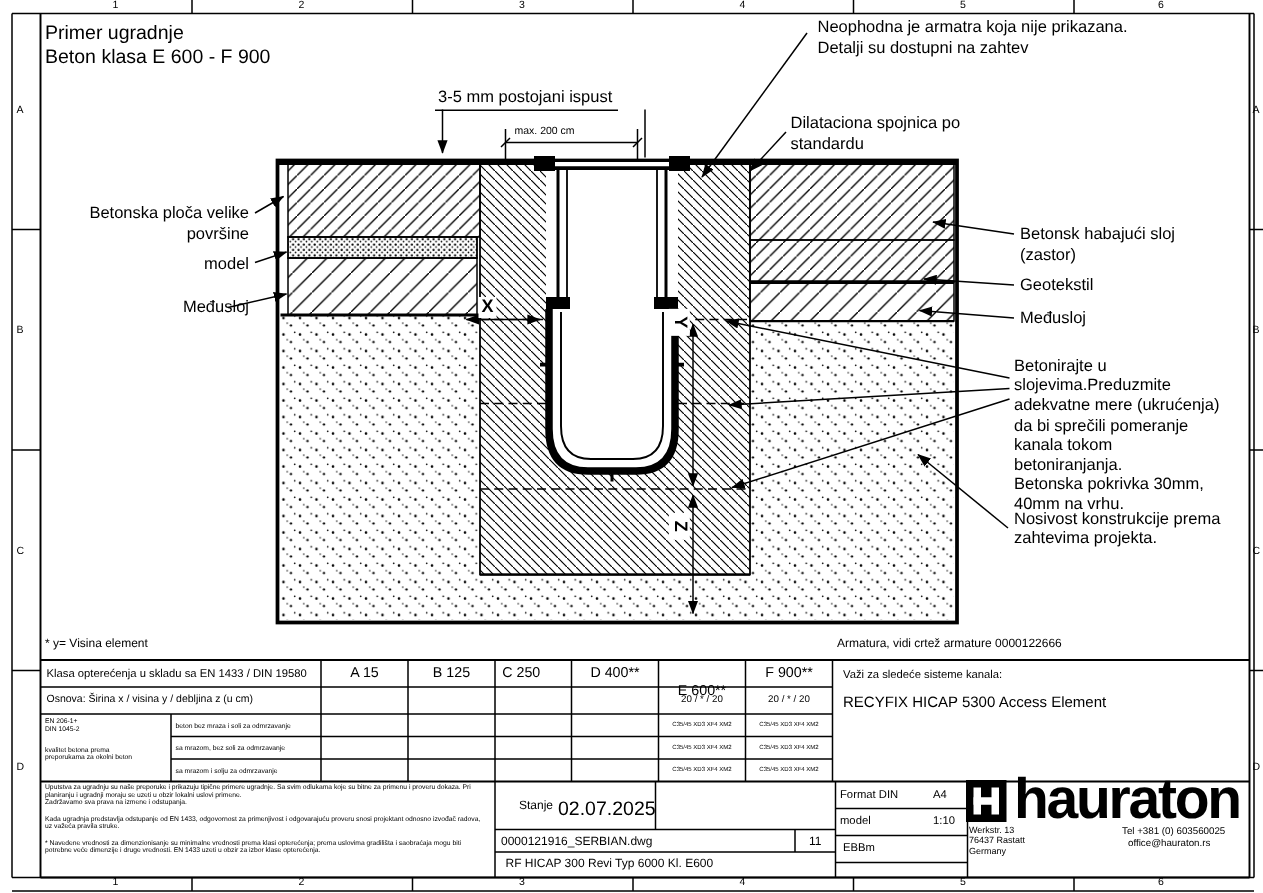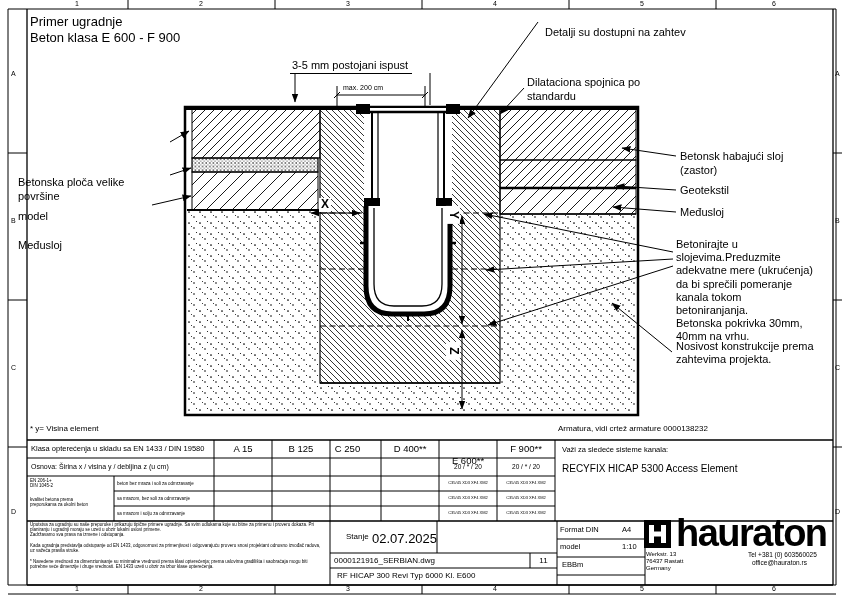--- a/index.html
+++ b/index.html
@@ -1,21 +1,21 @@
 <!DOCTYPE html>
 <html><head>
 <meta charset="utf-8">
 <style>
   html,body{margin:0;padding:0;background:#fff;}
   .sheet{position:relative;width:842px;height:595px;background:#fff;
          font-family:"Liberation Sans",sans-serif;color:#000;overflow:hidden;}
   .t{position:absolute;white-space:nowrap;line-height:1.15;}
   .pre{white-space:pre-line;}
   .ctr{text-align:center;}
-  .rt{margin-top:40px;}
+  .rt{text-align:right;}
   .wbg{background:#fff;padding:0 2px;}
   svg.lw{position:absolute;left:0;top:0;}
   .ln{stroke:#000;stroke-width:1;fill:none;}
   .ln2{stroke:#000;stroke-width:1.3;fill:none;}
   .thk{stroke:#000;stroke-width:3;fill:none;}
   .ld{stroke:#000;stroke-width:1;fill:none;marker-end:url(#arr);}
   .dim{stroke:#000;stroke-width:1;fill:none;}
   .dsh{stroke:#000;stroke-width:1.1;stroke-dasharray:6 3.5;fill:none;}
 </style>
 </head>
@@ -167,20 +167,21 @@
   <div class="t" style="left:835px;top:70px;font-size:7px;">A</div>
   <div class="t" style="left:835px;top:217px;font-size:7px;">B</div>
   <div class="t" style="left:835px;top:364px;font-size:7px;">C</div>
   <div class="t" style="left:835px;top:508px;font-size:7px;">D</div>
 
   <div class="t" style="left:30px;top:15px;font-size:13px;">Primer ugradnje</div>
   <div class="t" style="left:30px;top:31px;font-size:13px;">Beton klasa E 600 - F 900</div>
 
   <div class="t" style="left:290px;top:59px;font-size:11px;border-bottom:1px solid #000;padding:0 4px 1px 2px;">3-5 mm postojani ispust</div>
   <div class="t wbg" style="left:341px;top:84px;font-size:7px;">max. 200 cm</div>
+  <div class="t" style="left:545px;top:12px;font-size:11px;">Neophodna je armatra koja nije prikazana.</div>
   <div class="t" style="left:545px;top:26px;font-size:11px;">Detalji su dostupni na zahtev</div>
   <div class="t" style="left:527px;top:76px;font-size:11px;">Dilataciona spojnica po</div>
   <div class="t" style="left:527px;top:90px;font-size:11px;">standardu</div>
   <div class="t rt" style="left:18px;top:136px;width:148px;font-size:11px;">Betonska ploča velike</div>
   <div class="t rt" style="left:18px;top:150px;width:148px;font-size:11px;">površine</div>
   <div class="t rt" style="left:18px;top:170px;width:148px;font-size:11px;">model</div>
   <div class="t rt" style="left:18px;top:199px;width:148px;font-size:11px;">Međusloj</div>
   <div class="t" style="left:680px;top:150px;font-size:11px;">Betonsk habajući sloj</div>
   <div class="t" style="left:680px;top:164px;font-size:11px;">(zastor)</div>
   <div class="t" style="left:680px;top:184px;font-size:11px;">Geotekstil</div>
@@ -193,21 +194,21 @@
 betoniranjanja.
 Betonska pokrivka 30mm,
 40mm na vrhu.</div>
   <div class="t pre" style="left:676px;top:340px;width:170px;font-size:11px;line-height:13.2px;white-space:pre-line;">Nosivost konstrukcije prema
 zahtevima projekta.</div>
   <div class="t wbg" style="left:319px;top:198px;font-size:12px;font-weight:bold;">X</div>
   <div class="t ctr wbg" style="left:444px;top:208px;width:14px;font-size:12px;font-weight:bold;transform:rotate(90deg);">Y</div>
   <div class="t ctr wbg" style="left:444px;top:344px;width:14px;font-size:12px;font-weight:bold;transform:rotate(90deg);">Z</div>
 
   <div class="t" style="left:30px;top:424px;font-size:8px;">* y= Visina element</div>
-  <div class="t" style="left:558px;top:424px;font-size:8px;">Armatura, vidi crtež armature 0000138232</div>
+  <div class="t" style="left:558px;top:424px;font-size:8px;">Armatura, vidi crtež armature 0000122666</div>
 
   <div class="t" style="left:31px;top:445px;font-size:7.5px;">Klasa opterećenja u skladu sa EN 1433 / DIN 19580</div>
   <div class="t ctr" style="left:214px;top:444px;width:58px;font-size:9.5px;">A 15</div>
   <div class="t ctr" style="left:272px;top:444px;width:58px;font-size:9.5px;">B 125</div>
   <div class="t ctr" style="left:330px;top:444px;width:35px;font-size:9.5px;">C 250</div>
   <div class="t ctr" style="left:381px;top:444px;width:58px;font-size:9.5px;">D 400**</div>
   <div class="t ctr" style="left:439px;top:444px;width:58px;font-size:9.5px;margin-top:12px;">E 600**</div>
   <div class="t ctr" style="left:497px;top:444px;width:58px;font-size:9.5px;">F 900**</div>
   <div class="t" style="left:31px;top:463px;font-size:7px;">Osnova: Širina x / visina y / debljina z (u cm)</div>
   <div class="t ctr" style="left:439px;top:463px;width:58px;font-size:6.5px;">20 / * / 20</div>

